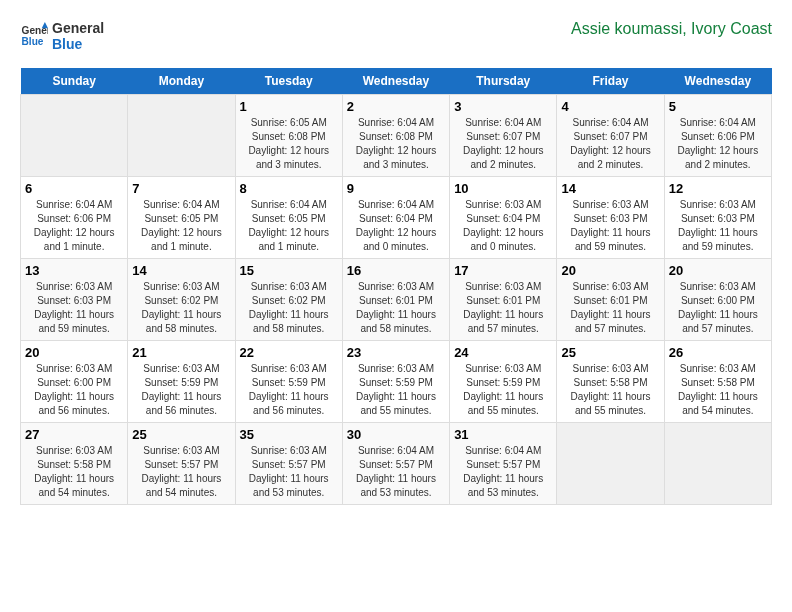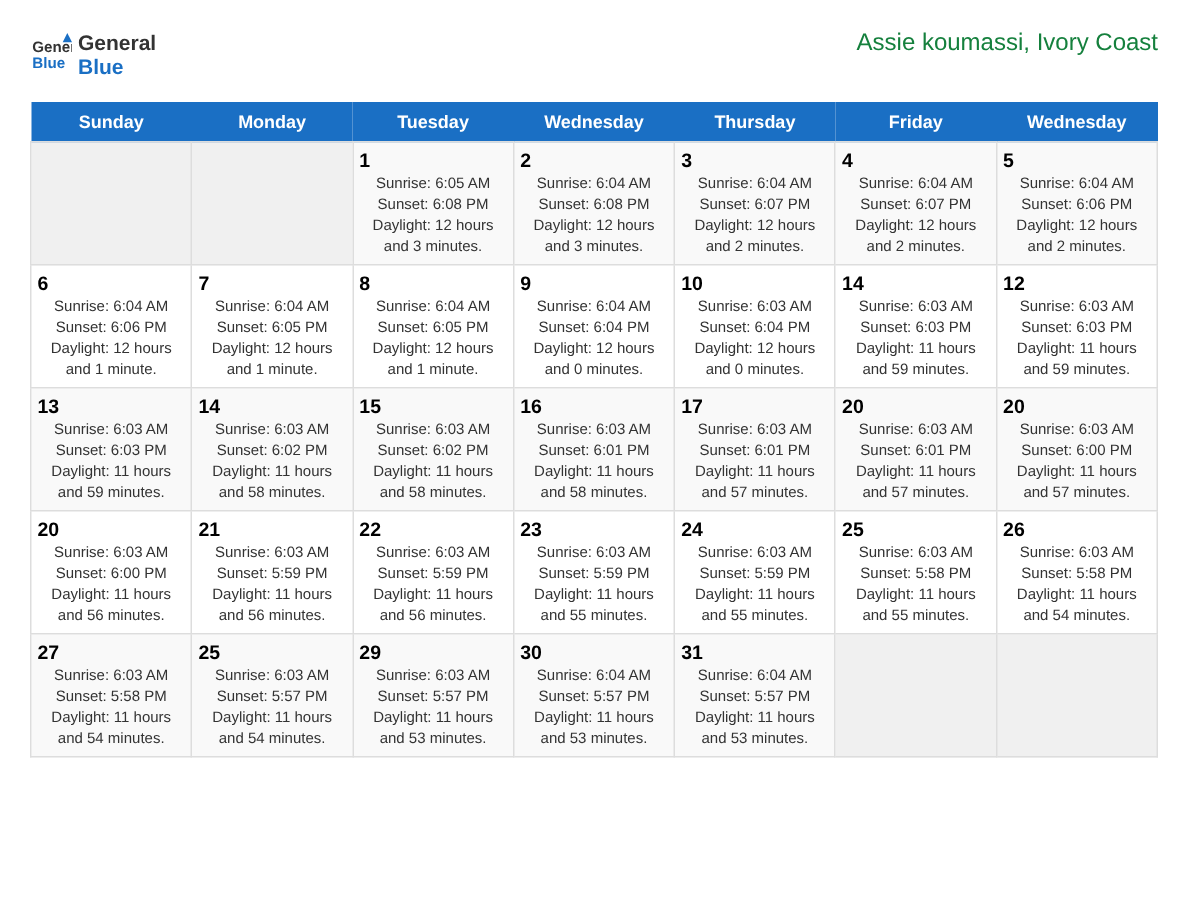--- a/index.html
+++ b/index.html
@@ -311,21 +311,21 @@
 and 54 minutes.</div>
         </td>
         <td>
           <span class="day-number">25</span>
           <div class="day-info" style="white-space: pre-line;">Sunrise: 6:03 AM
 Sunset: 5:57 PM
 Daylight: 11 hours
 and 54 minutes.</div>
         </td>
         <td>
-          <span class="day-number">29</span>
+          <span class="day-number">35</span>
           <div class="day-info" style="white-space: pre-line;">Sunrise: 6:03 AM
 Sunset: 5:57 PM
 Daylight: 11 hours
 and 53 minutes.</div>
         </td>
         <td>
           <span class="day-number">30</span>
           <div class="day-info" style="white-space: pre-line;">Sunrise: 6:04 AM
 Sunset: 5:57 PM
 Daylight: 11 hours

